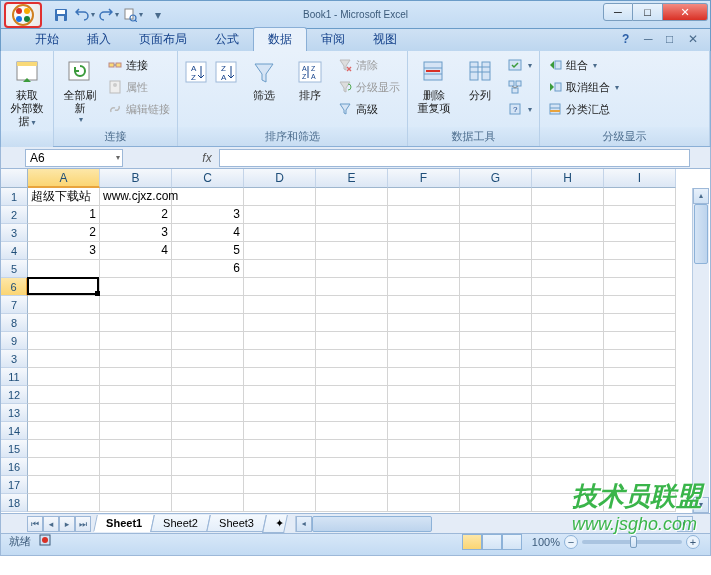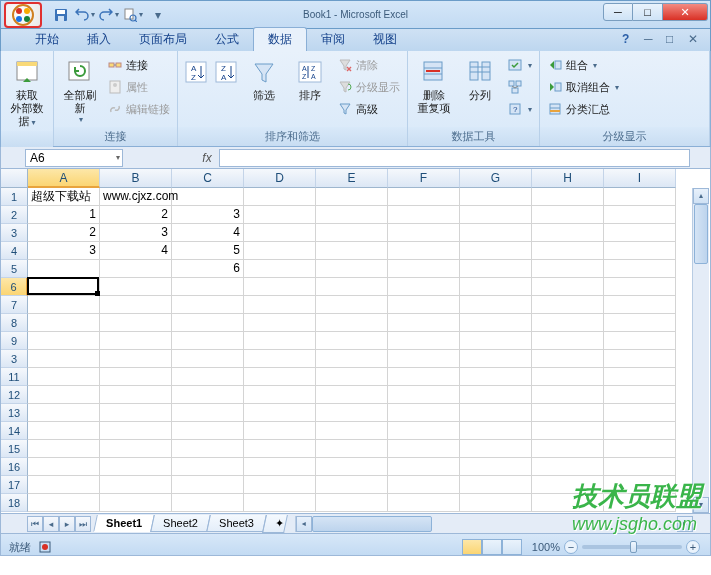--- a/index.html
+++ b/index.html
@@ -74,21 +74,21 @@
 .sheet-tab { padding: 2px 10px; background: linear-gradient(#f4f9fe,#e4eef9); border: 1px solid #9db8d8; border-top: none; font-size: 11px; cursor: pointer; transform: skewX(-12deg); margin-right: -1px; }
 .sheet-tab.active { background: #fff; font-weight: bold; border-bottom: 1px solid #fff; }
 .sheet-tab span { display: inline-block; transform: skewX(12deg); }
 .new-sheet { width: 18px; text-align:center; }
 .hscroll { flex: 1; height: 16px; background: #e4ecf7; margin-left: 10px; position: relative; border-left: 1px solid #b8cce3; }
 .hscroll .btn { width:16px; height:16px; background: linear-gradient(#e8f1fb,#cfe1f4); border:1px solid #9db8d8; position:absolute; font-size:8px; text-align:center; line-height:14px; color:#4a6b8c;}
 .hscroll .btn.r { right: 17px; }
 .hscroll .thumb { position:absolute; left:16px; width:120px; top:0; bottom:0; background: linear-gradient(#d5e4f5,#bdd4ed); border:1px solid #8db2d8; border-radius:2px;}
 
 
-.status-bar { height: 22px; background: linear-gradient(#d7e7f8,#c3dbf3); border: 1px solid #9db8d8; border-top: none; display: flex; align-items: flex-end; padding: 0 8px; font-size: 11px; color: #3b5a7a; position: relative; }
+.status-bar { height: 22px; background: linear-gradient(#d7e7f8,#c3dbf3); border: 1px solid #9db8d8; border-top: none; display: flex; align-items: flex-start; padding: 0 8px; font-size: 11px; color: #3b5a7a; position: relative; }
 .zoom { position: absolute; right: 10px; display: flex; align-items: center; gap: 4px; }
 .zoom-slider { width: 100px; height: 4px; background: #aac4e0; position: relative; border-radius: 2px; }
 .zoom-slider .knob { position: absolute; left: 48px; top: -4px; width: 7px; height: 12px; background: linear-gradient(#f0f7ff,#cfe1f4); border: 1px solid #7a9ec0; border-radius: 2px; }
 .view-btns { display:flex; margin-right:6px; }
 .view-btn { width:20px; height:16px; border:1px solid #8db2d8; background:linear-gradient(#eaf3fc,#d3e4f5); }
 .view-btn.active { background: linear-gradient(#fde7a8,#fbd573); }
 
 
 .watermark { position: absolute; right: 8px; bottom: 40px; font-size: 26px; font-weight: bold; color: #3ab54a; font-style: italic; text-shadow: 1px 1px 0 #fff; pointer-events: none; }
 .watermark .sub { font-size: 18px; color: #3ab54a; display:block; text-align:left; font-weight: normal; padding-right: 6px; }

